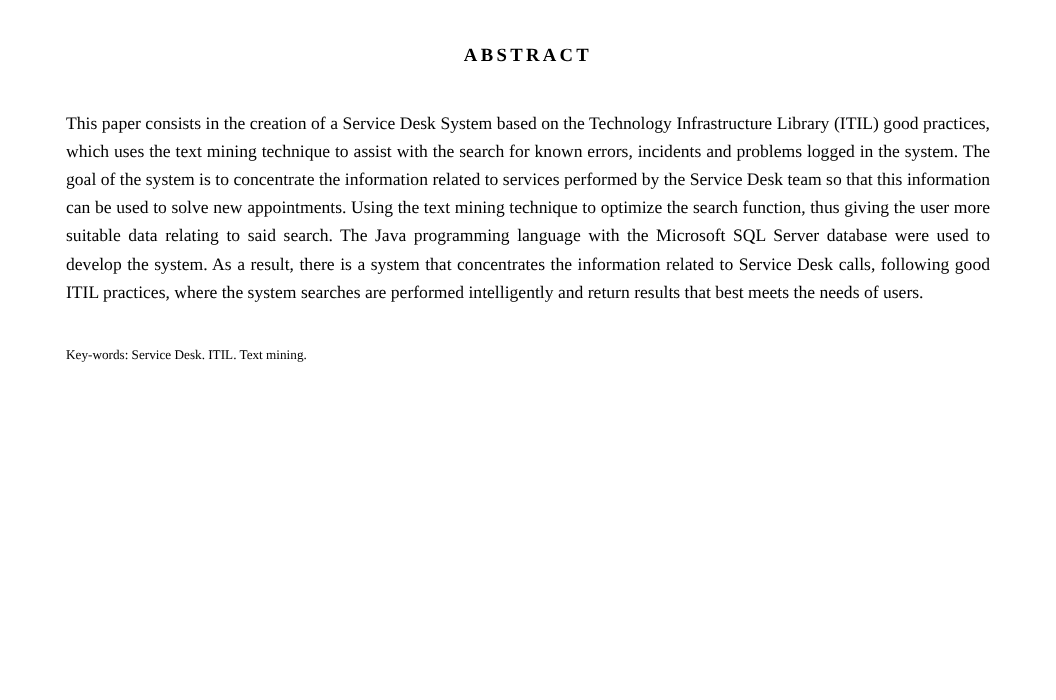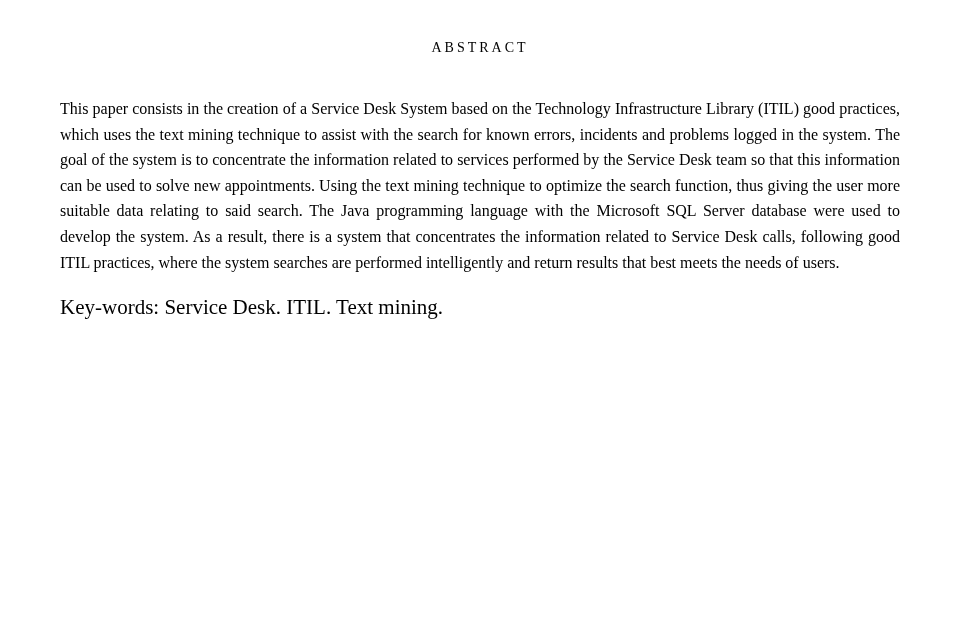--- a/index.html
+++ b/index.html
@@ -12,42 +12,42 @@
       background-color: #ffffff;
       font-family: "Times New Roman", Times, serif;
       width: 960px;
       min-height: 636px;
       padding: 40px 60px 40px 60px;
       color: #000000;
     }
 
     .page-title {
       text-align: center;
-      font-size: 14px;
-      font-weight: normal;
+      font-size: 17px;
+      font-weight: bold;
       letter-spacing: 3px;
       margin-bottom: 40px;
       font-family: "Times New Roman", Times, serif;
     }
 
     .abstract-body {
       font-size: 16px;
       line-height: 1.6;
       text-align: justify;
       font-family: "Times New Roman", Times, serif;
     }
 
     .abstract-body p {
       margin-bottom: 12px;
       text-indent: 0;
     }
 
     .keywords {
-      margin-top: 20px;
-      font-size: 21px;
+      margin-top: 36px;
+      font-size: 12px;
       font-family: "Times New Roman", Times, serif;
     }
   </style>
 </head>
 <body>
 
 <div>
 
   <h1 class="page-title">ABSTRACT</h1>
 

